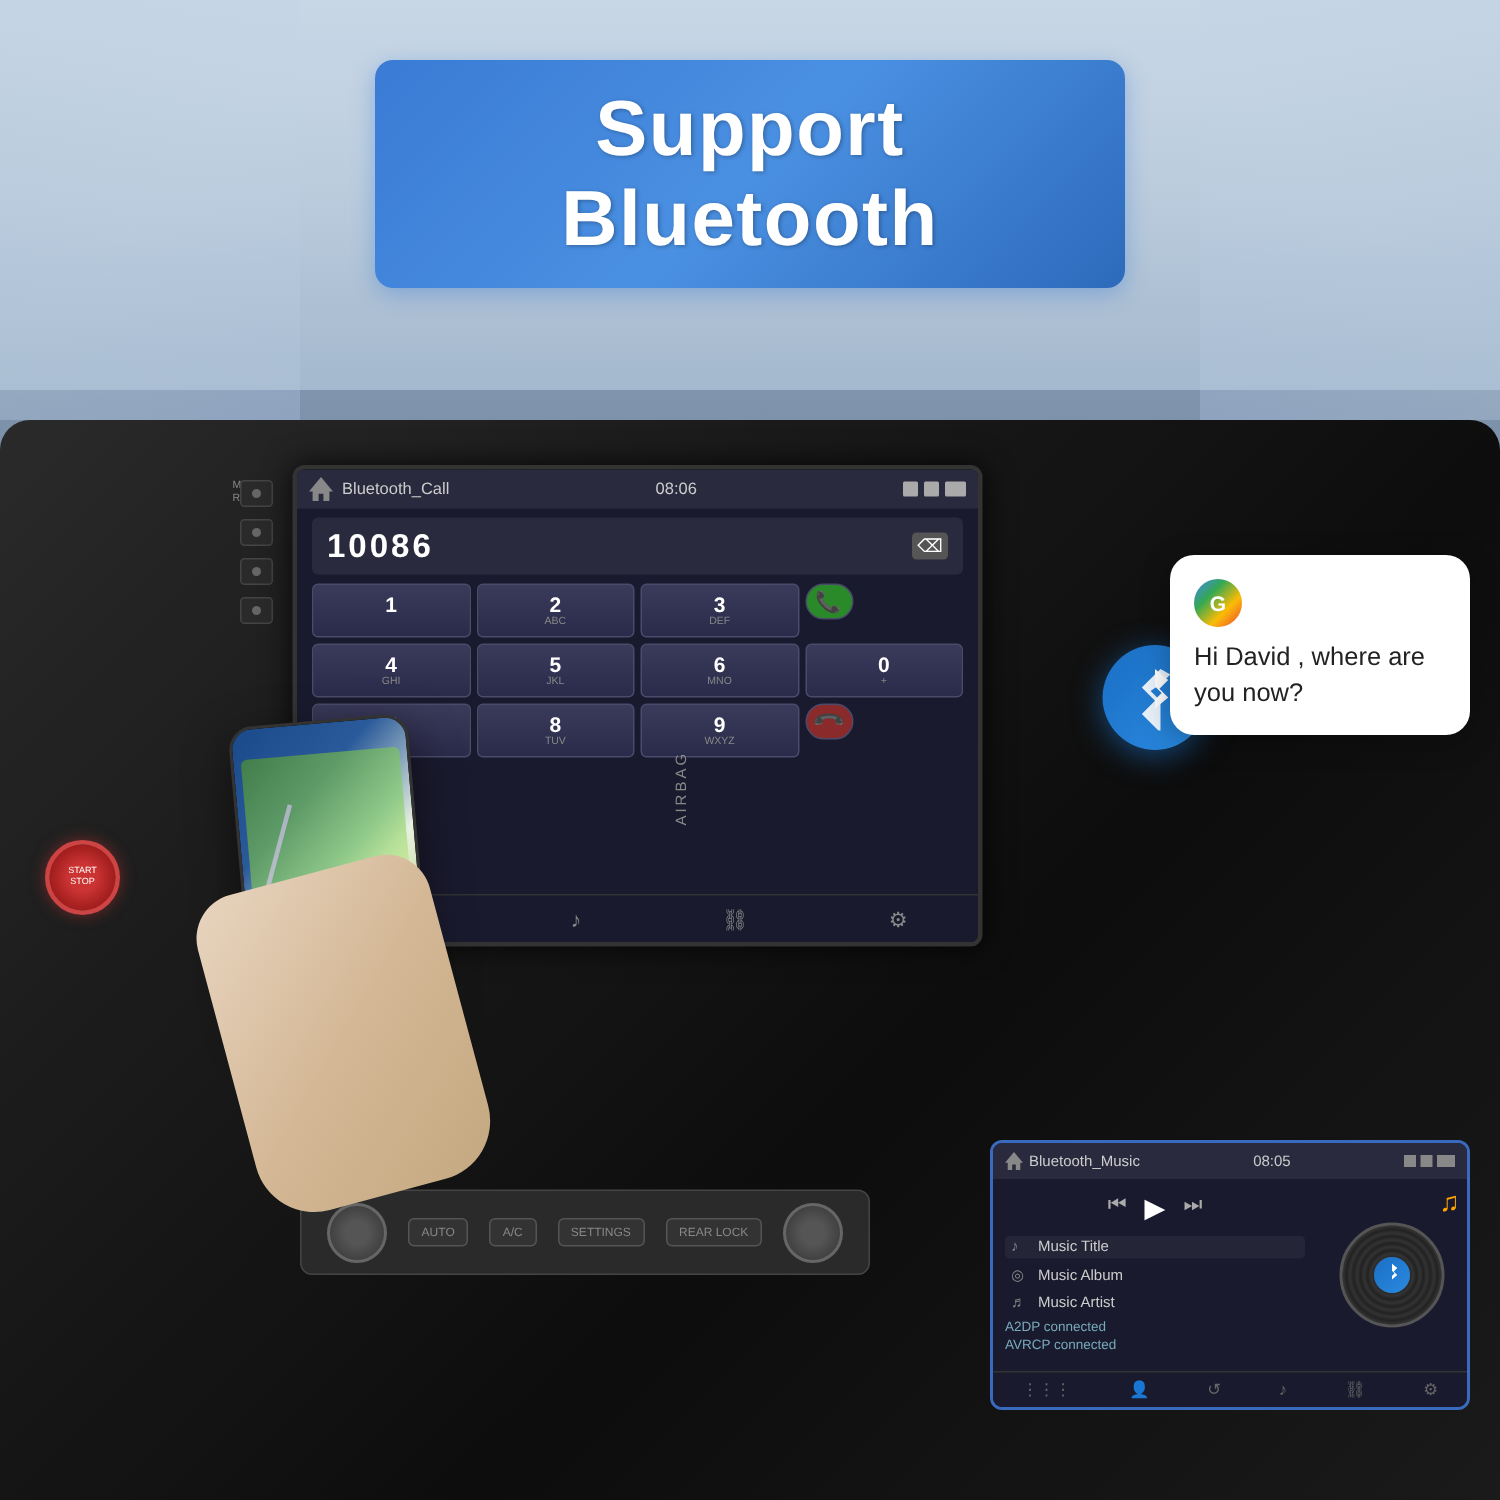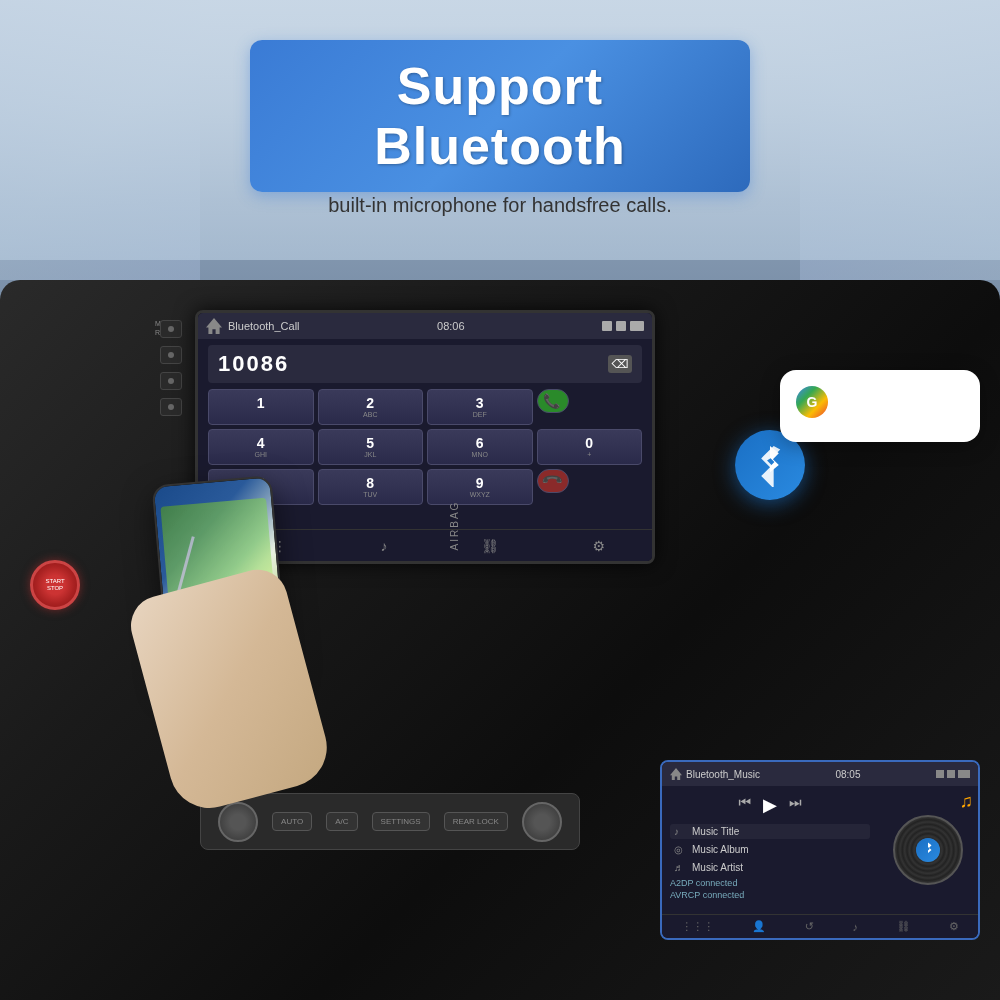--- a/index.html
+++ b/index.html
@@ -84,21 +84,21 @@
       color: #333;
       line-height: 1.5;
     }
 
     
     .car-screen-container {
       position: absolute;
       top: 310px;
       left: 195px;
       width: 460px;
-      height: 254px;
+      height: 321px;
       background: #111;
       border-radius: 8px;
       border: 3px solid #333;
       box-shadow: 0 0 20px rgba(0,0,0,0.8), inset 0 0 10px rgba(0,0,0,0.5);
       overflow: hidden;
     }
 
     .screen-inner {
       width: 100%;
       height: 100%;
@@ -667,21 +667,20 @@
 </div>
 
 <div class="header-bg"></div>
 
 <div class="bluetooth-badge">
   <div class="bluetooth-badge-text">Support Bluetooth</div>
 </div>
 
 <div class="subtitle-text">
   <br>
-  <span>built-in microphone for handsfree calls.</span>
 </div>
 
 <div class="unit-labels">
   <div class="label-item">MIC</div>
   <div class="label-item">RST</div>
 </div>
 
 <div class="side-buttons">
   <div class="side-btn">
       <div class="side-btn-dot"></div>
@@ -785,20 +784,21 @@
   <svg width="36" height="44" viewBox="0 0 24 30" fill="white">
     <path d="M14.5 2L6 10.5l6 6-6 6 8.5 8.5V16.5l4.5 4.5-4.5-4.5V9l4.5-4.5L14.5 2zM14.5 9v7.5L10 12l4.5-3z" opacity="0.9"></path>
     <path d="M12 2l6 5-4 4 4 4-6 5V16l3-3-3-3V2z" fill="white"></path>
   </svg>
 </div>
 
 <div class="assistant-bubble">
   <div class="assistant-header">
     <div class="google-icon">G</div>
   </div>
+  <div class="assistant-text">Hi David , where are you now?</div>
 </div>
 
 <div class="hand-phone-area">
   <div class="phone-device">
     <div class="phone-screen">
       <div class="map-overlay">
         <div class="map-road"></div>
       </div>
 
       <div style="position:absolute;bottom:10px;left:5px;right:5px;height:50px;background:rgba(30,30,60,0.8);border-radius:4px;overflow:hidden;">

